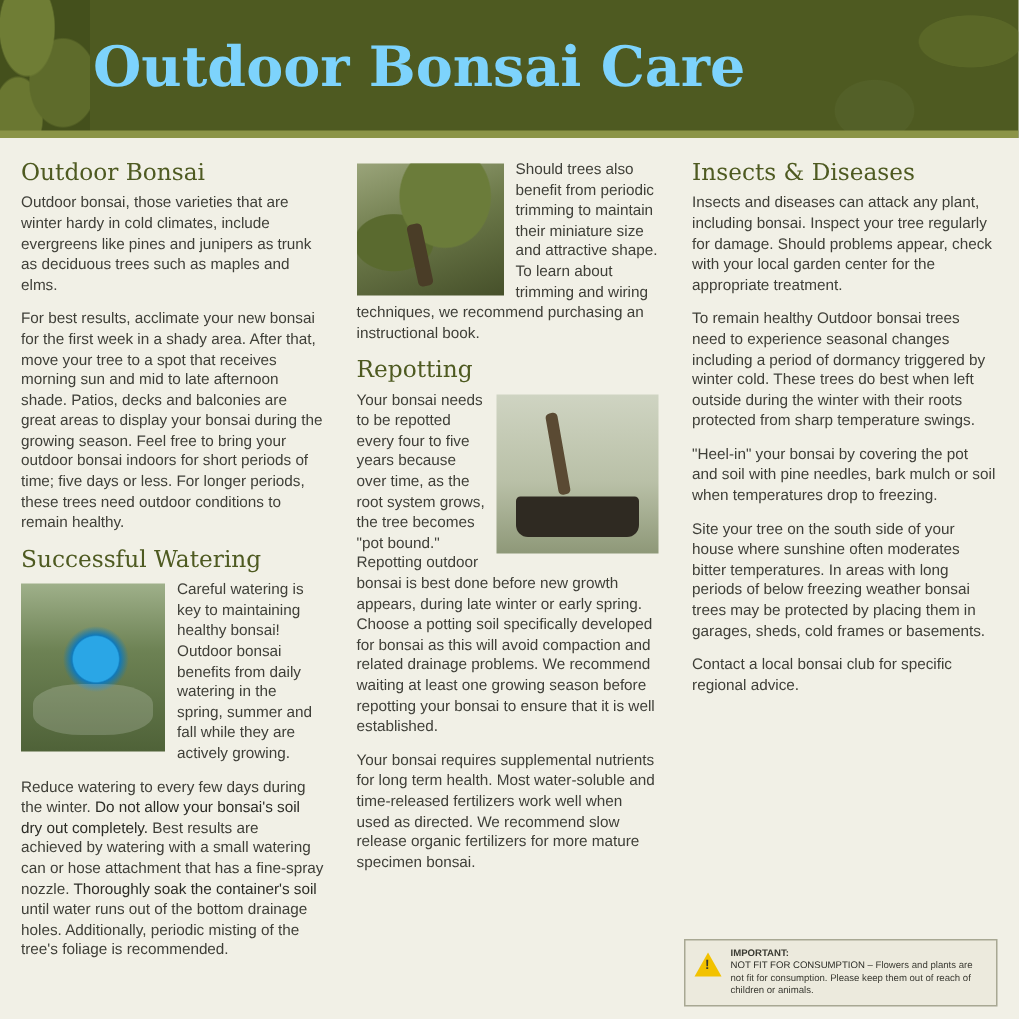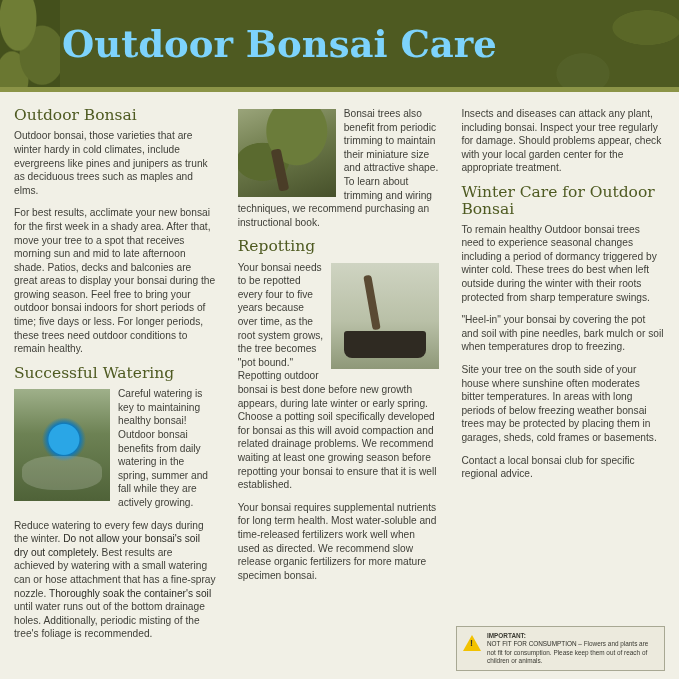--- a/index.html
+++ b/index.html
@@ -245,36 +245,36 @@
       <div class="clearfix">
         <div class="img img-water"></div>
         <p>Careful watering is key to maintaining healthy bonsai! Outdoor bonsai benefits from daily watering in the spring, summer and fall while they are actively growing.</p>
       </div>
       <p><span>Reduce watering to every few days during the winter. </span><b>Do not allow your bonsai's soil dry out completely.</b><span> Best results are achieved by watering with a small watering can or hose attachment that has a fine-spray nozzle. </span><b>Thoroughly soak the container's soil</b><span> until water runs out of the bottom drainage holes. Additionally, periodic misting of the tree's foliage is recommended.</span></p>
     </div>
 
     <div class="col col2">
       <div class="clearfix">
         <div class="img img-tree"></div>
-        <p>Bonsai trees also benefit from periodic trimming to maintain their miniature size and attractive shape. To learn about trimming and wiring techniques, we recommend purchasing an instructional book.</p>
+        <p>Should trees also benefit from periodic trimming to maintain their miniature size and attractive shape. To learn about trimming and wiring techniques, we recommend purchasing an instructional book.</p>
       </div>
 
       <h2>Repotting</h2>
       <div class="clearfix">
         <div class="img img-pot"></div>
         <p>Your bonsai needs to be repotted every four to five years because over time, as the root system grows, the tree becomes "pot bound." Repotting outdoor bonsai is best done before new growth appears, during late winter or early spring. Choose a potting soil specifically developed for bonsai as this will avoid compaction and related drainage problems. We recommend waiting at least one growing season before repotting your bonsai to ensure that it is well established.</p>
       </div>
 
       <p>Your bonsai requires supplemental nutrients for long term health. Most water-soluble and time-released fertilizers work well when used as directed. We recommend slow release organic fertilizers for more mature specimen bonsai.</p>
     </div>
 
     <div class="col col3">
+      <h2>Insects &amp; Diseases</h2>
       <p>Insects and diseases can attack any plant, including bonsai. Inspect your tree regularly for damage. Should problems appear, check with your local garden center for the appropriate treatment.</p>
 
-      <h2 class="tight">Winter Care for Outdoor Bonsai</h2>
       <p>To remain healthy Outdoor bonsai trees need to experience seasonal changes including a period of dormancy triggered by winter cold. These trees do best when left outside during the winter with their roots protected from sharp temperature swings.</p>
       <p>"Heel-in" your bonsai by covering the pot and soil with pine needles, bark mulch or soil when temperatures drop to freezing.</p>
       <p>Site your tree on the south side of your house where sunshine often moderates bitter temperatures. In areas with long periods of below freezing weather bonsai trees may be protected by placing them in garages, sheds, cold frames or basements.</p>
       <p>Contact a local bonsai club for specific regional advice.</p>
     </div>
   </div>
 
   <div class="notice">
     <div class="warn-tri">
         <span>!</span>

